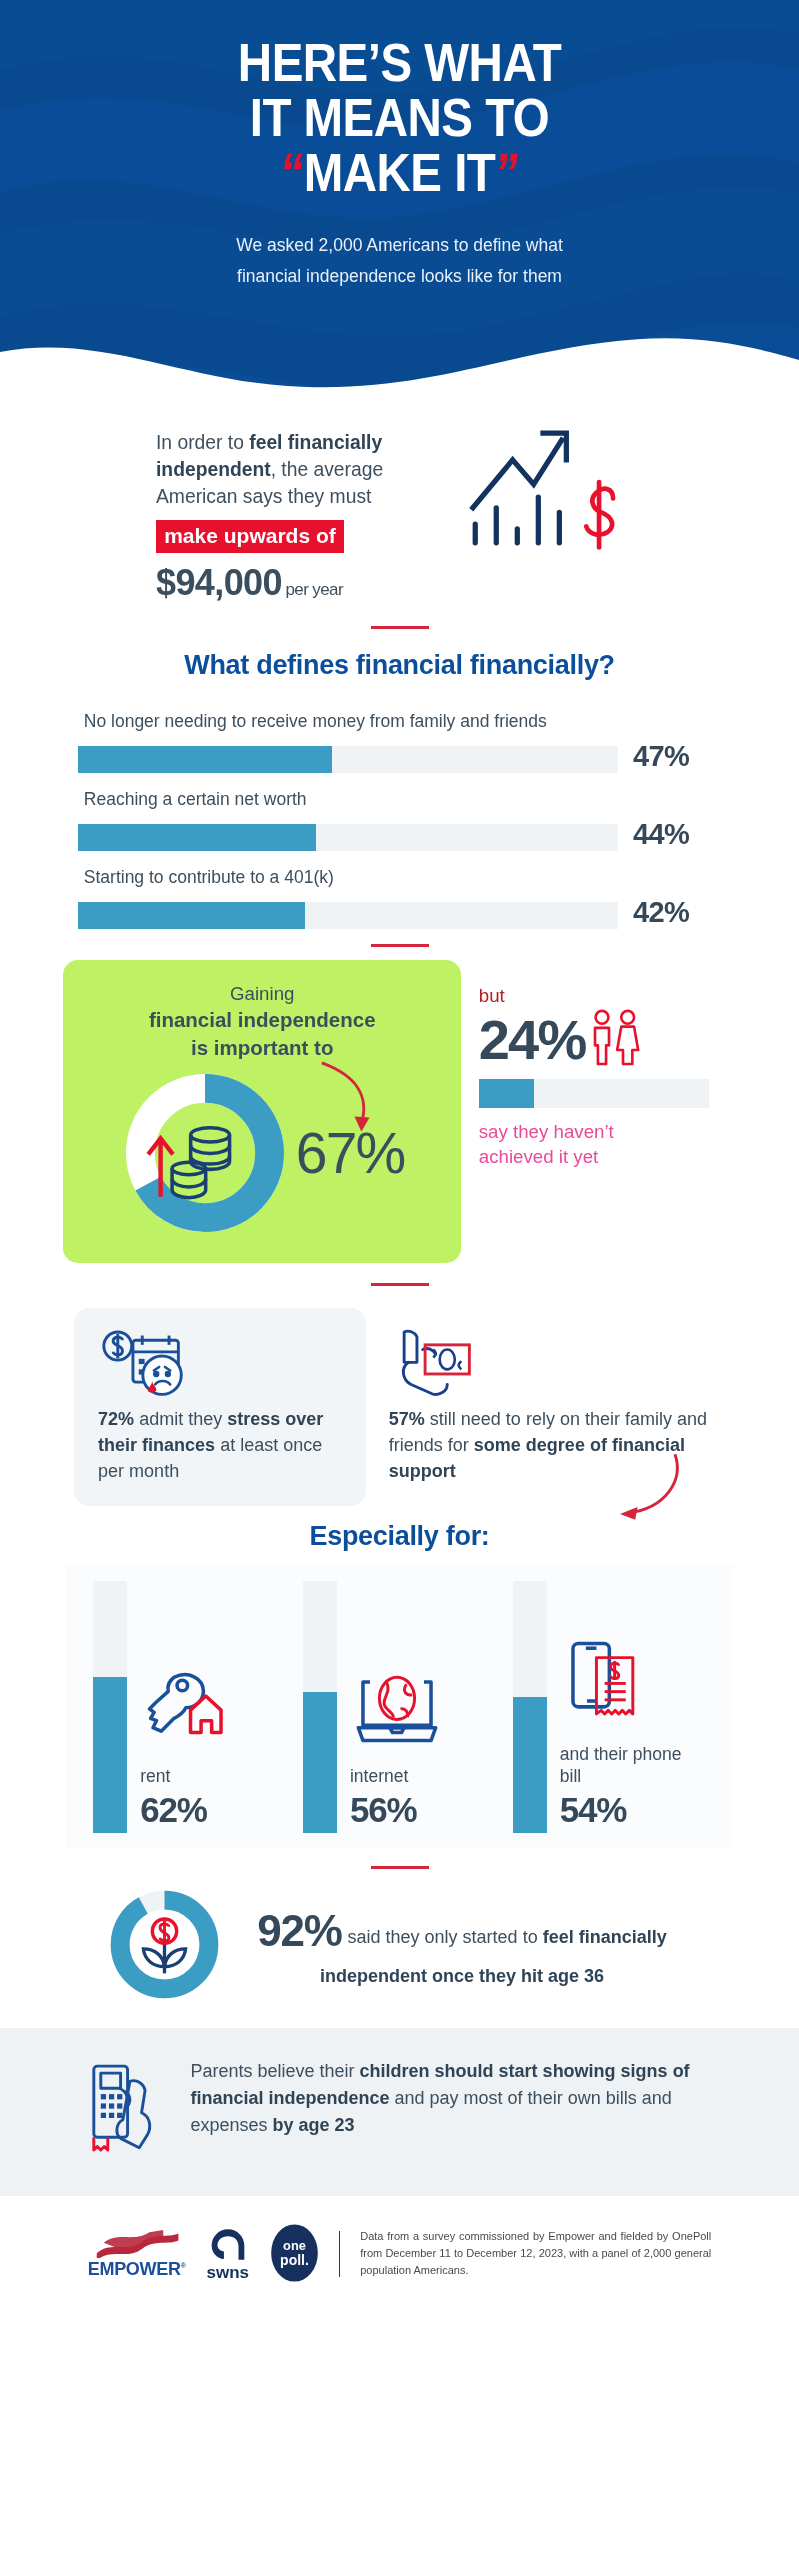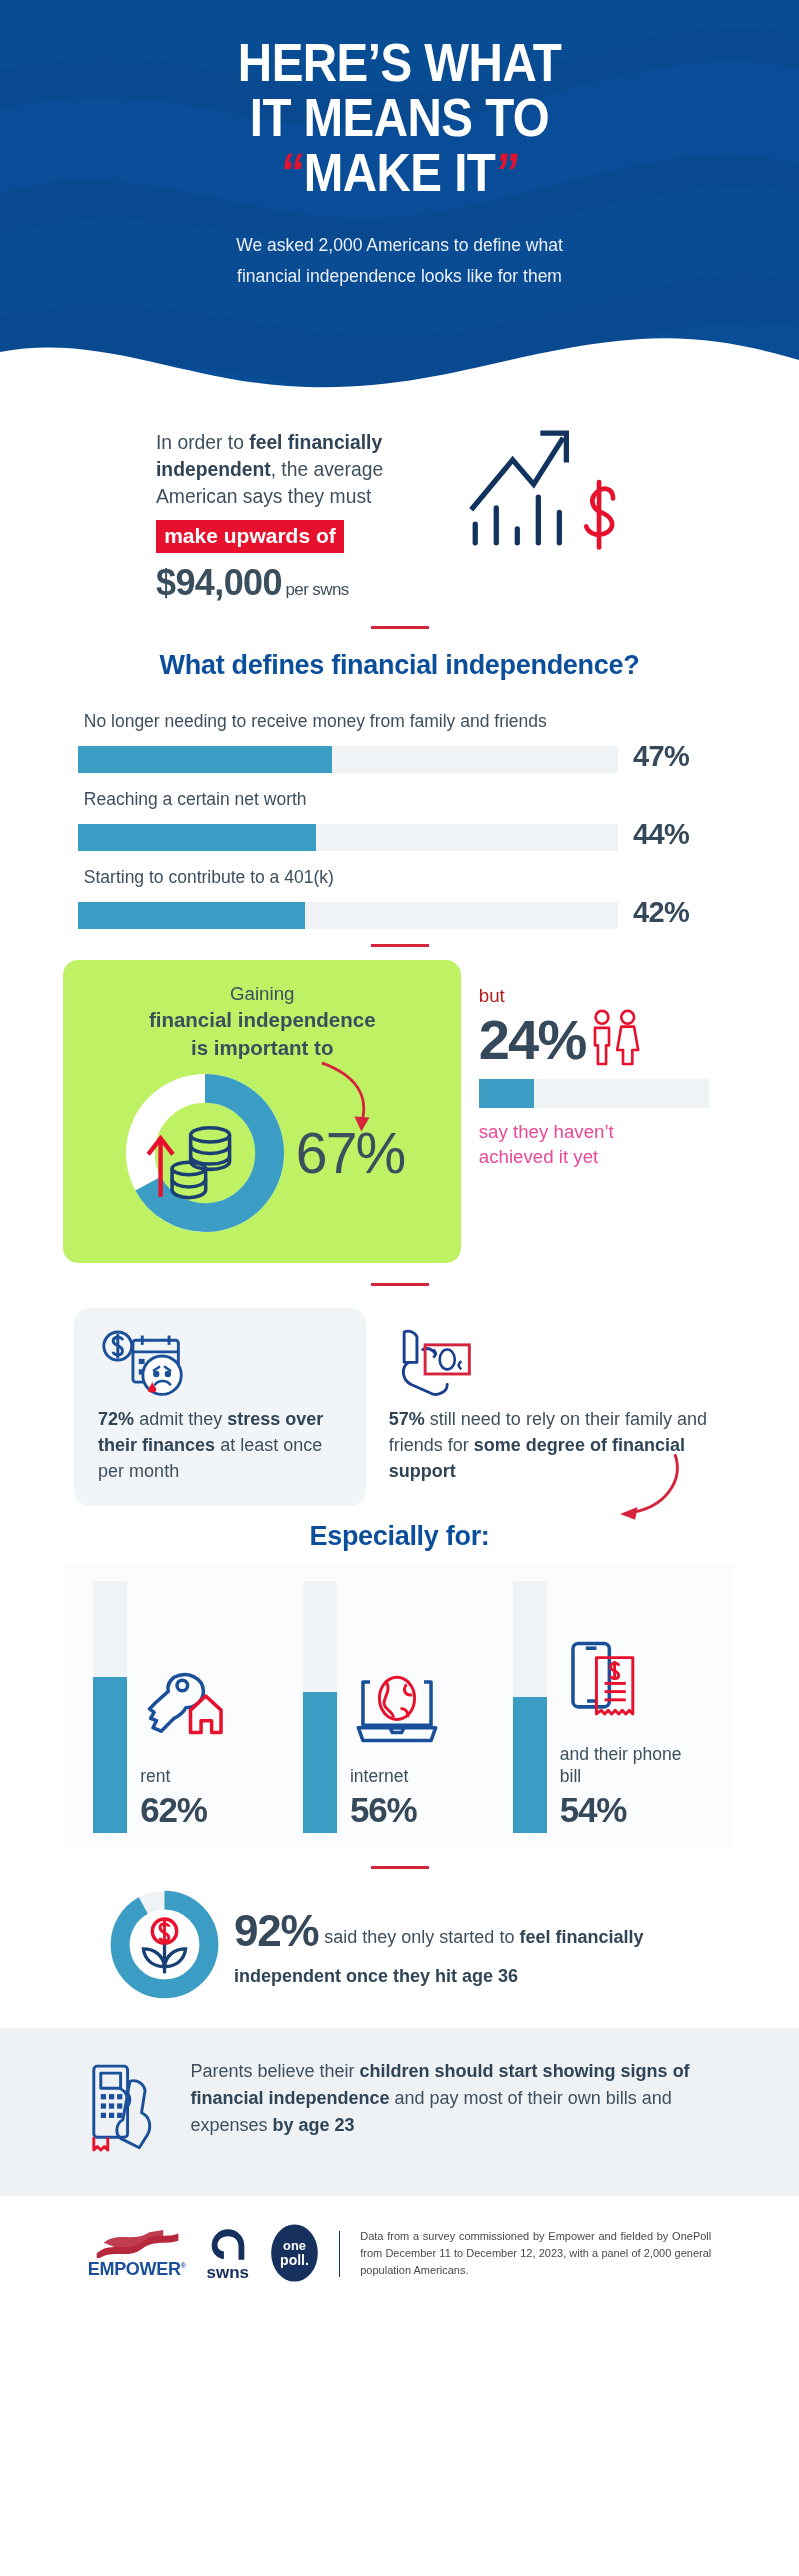--- a/index.html
+++ b/index.html
@@ -129,21 +129,21 @@
   }
   .vbar-col { display: flex; gap: 13px; width: 193px; }
   .vbar-track { width: 34px; height: 252px; background: #eff3f5; position: relative; }
   .vbar-fill { position: absolute; left: 0; right: 0; bottom: 0; background: #3b9dc4; }
   .vbar-side { flex: 1; display: flex; flex-direction: column; justify-content: flex-end; padding-bottom: 3.5px;}
   .vbar-ico { height: 94px; display: flex; align-items: flex-end; }
   .vbar-name { font-size: 17.5px; color: #3d4f5e; margin-top: 15px; line-height: 1.26; }
   .vbar-pct { font-size: 35px; font-weight: 700; color: #36495a; letter-spacing: -1.2px; margin-top: 2.3px; }
 
   
-  .age-sec { display: flex; align-items: center; justify-content: center; gap: 14px; padding: 20px 0 28px; }
+  .age-sec { display: flex; align-items: center; justify-content: center; gap: 14px; padding: 20px 0 28px; text-align: center; }
   .age-txt { width: 456px; font-size: 18px; line-height: 1.45; color: #3d4f5e; }
   .age-txt .big { font-size: 44px; font-weight: 700; color: #36495a; letter-spacing: -1.2px; vertical-align: -3.5px; margin-right: 5.8px;}
   .age-txt b { font-weight: 700; color: #2f4456; }
 
   
   .parents-band { background: #eef2f4; padding: 30px 0 37px; }
   .parents { display: flex; align-items: flex-start; justify-content: center; gap: 20px; }
   .parents-txt { width: 526px; font-size: 18px; line-height: 1.5; color: #3d4f5e; }
   .parents-txt b { font-weight: 700; color: #2f4456; }
 
@@ -183,21 +183,21 @@
         <span>We asked 2,000 Americans to define what</span>
         <span>financial independence looks like for them</span>
       </div>
     </div>
   </section>
 
   <section class="salary">
     <div class="salary-text">
       <p><span>In order to </span><b>feel financially independent</b><span>, the average American says they must</span></p>
       <div class="redbar">make upwards of</div>
-      <div class="bignum"><span>$94,000</span><span class="per">per swns</span></div>
+      <div class="bignum"><span>$94,000</span><span class="per">per year</span></div>
     </div>
     <div class="salary-art">
       <svg width="164" height="146" viewBox="0 0 280 250">
         <g fill="none" stroke="#13335f" stroke-width="9" stroke-linecap="square" stroke-linejoin="miter">
           <polyline points="8,140 76,58 112,100 160,24"></polyline>
           <polyline points="128,12 168,12 168,58"></polyline>
         </g>
         <g stroke="#13335f" stroke-width="9" stroke-linecap="round">
           <line x1="12" y1="200" x2="12" y2="168"></line>
           <line x1="48" y1="200" x2="48" y2="140"></line>
@@ -208,21 +208,21 @@
         <g fill="none" stroke="#e8112d" stroke-width="8" stroke-linecap="round">
           <line x1="224" y1="96" x2="224" y2="208"></line>
           <path d="M248,124 C248,106 232,104 222,112 C206,124 212,142 228,148 C248,156 252,172 238,182 C226,190 206,186 202,172"></path>
         </g>
       </svg>
     </div>
   </section>
 
   <div class="divider" style="margin-top:22px"></div>
 
-  <h2 class="sec-title" style="margin-top:21px">What defines financial independence?</h2>
+  <h2 class="sec-title" style="margin-top:21px">What defines financial financially?</h2>
 
   <section class="hbars" style="margin-top:21px">
 
     <div class="hbar-row">
       <div class="hbar-label">No longer needing to receive money from family and friends</div>
       <div class="hbar-track-wrap">
         <div class="hbar-track">
           <div class="hbar-fill" style="width: 47%;"></div>
         </div>
         <div class="hbar-val">47%</div>

